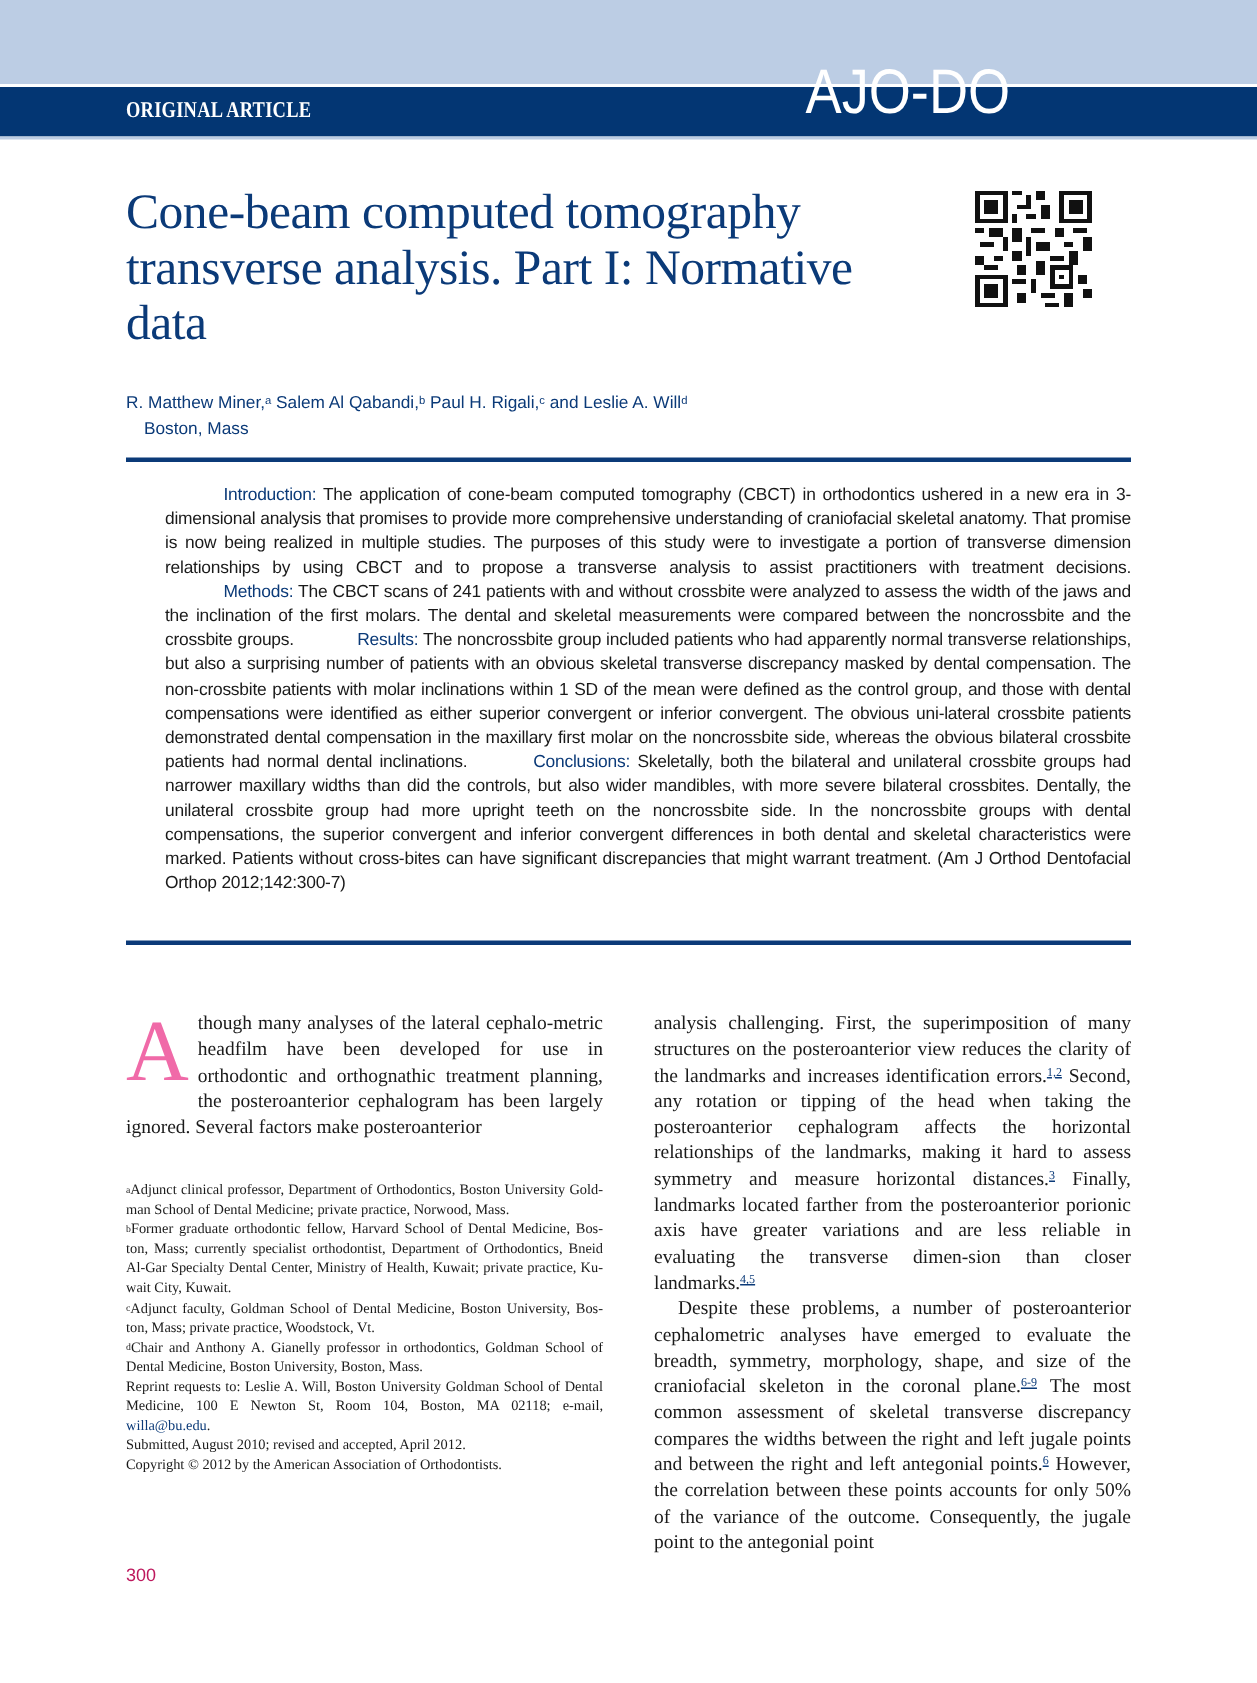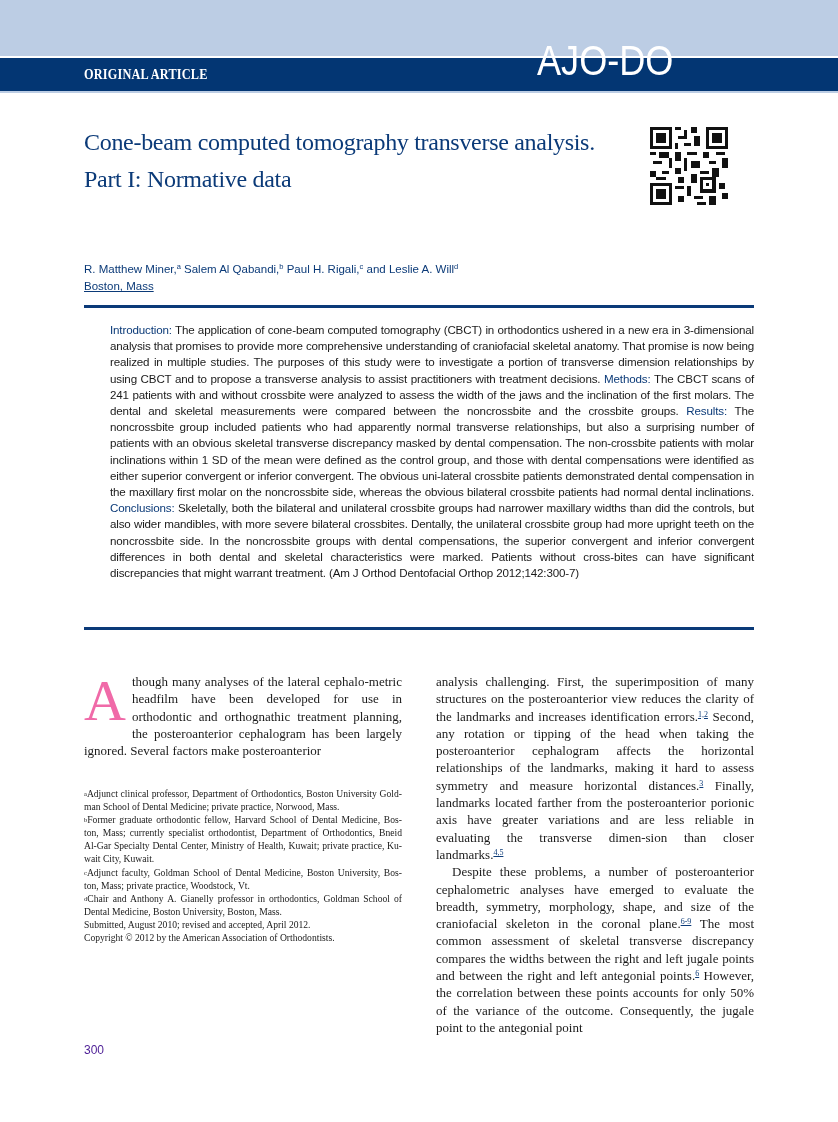--- a/index.html
+++ b/index.html
@@ -5,47 +5,47 @@
   html, body { margin: 0; padding: 0; background: #ffffff; }
   body { width: 838px; height: 1122px; position: relative; overflow: hidden; font-family: "Liberation Serif", serif; color: #1a1a1a; }
 
   .top-band { position: absolute; left: 0; top: 0; width: 838px; height: 56px; background: #bccde4; }
   .white-gap { position: absolute; left: 0; top: 56px; width: 838px; height: 2px; background: #ffffff; }
   .nav-band { position: absolute; left: 0; top: 58px; width: 838px; height: 33px; background: #033673; }
   .nav-under { position: absolute; left: 0; top: 91px; width: 838px; height: 2px; background: #bccde4; }
   .section-label { position: absolute; left: 84px; top: 60px; height: 28px; line-height: 28px; color: #ffffff; font-family: "Liberation Serif", serif; font-size: 15px; font-weight: bold; transform: scaleX(0.82); transform-origin: left center; letter-spacing: 0.2px; }
   .journal-logo { position: absolute; left: 537px; top: 38px; color: #ffffff; font-family: "Liberation Sans", sans-serif; font-size: 42px; line-height: 46px; transform: scaleX(0.86); transform-origin: left center; letter-spacing: 0px; font-weight: normal; }
 
-  .title { position: absolute; left: 84px; top: 124px; width: 540px; margin: 0; color: #0b3a78; font-family: "Liberation Serif", serif; font-weight: normal; font-size: 24px; line-height: 37px; letter-spacing: -0.3px; }
+  .title { position: absolute; left: 84px; top: 124px; width: 540px; margin: 0; color: #0b3a78; font-family: "Liberation Serif", serif; font-weight: normal; font-size: 33px; line-height: 37px; letter-spacing: -0.3px; }
   .qr { position: absolute; left: 650px; top: 127px; width: 78px; height: 78px; }
 
   .authors { position: absolute; left: 84px; top: 261px; font-family: "Liberation Sans", sans-serif; font-size: 11.5px; color: #0b3a78; line-height: 16px; }
   .authors sup { font-size: 7.5px; vertical-align: top; position: relative; top: -2px; }
-  .location { position: absolute; left: 84px; top: 278px; font-family: "Liberation Sans", sans-serif; font-size: 11.5px; color: #0b3a78; line-height: 16px; text-decoration: underline; }
+  .location { position: absolute; left: 96px; top: 278px; font-family: "Liberation Sans", sans-serif; font-size: 11.5px; color: #0b3a78; line-height: 16px; }
 
   .rule { position: absolute; left: 84px; width: 670px; height: 3px; background: #0b3a78; }
   .rule.r1 { top: 305px; }
   .rule.r2 { top: 627px; }
 
   .abstract { position: absolute; left: 110px; top: 322px; width: 644px; font-family: "Liberation Sans", sans-serif; font-size: 11.6px; line-height: 16.2px; text-align: justify; color: #1a1a1a; margin: 0; letter-spacing: -0.15px; }
-  .abstract .head { color: #0b3a78; }
+  .abstract .head { color: #0b3a78; margin-left: 39px; }
 
   .col { position: absolute; font-family: "Liberation Serif", serif; font-size: 13px; line-height: 17.3px; text-align: justify; color: #1a1a1a; margin: 0; }
   .col-left { left: 84px; top: 673px; width: 318px; }
   .col-right { left: 436px; top: 673px; width: 318px; }
   .dropcap { float: left; font-family: "Liberation Serif", serif; color: #f06aa8; font-size: 58px; line-height: 48px; height: 50px; margin: 2px 6px 0 0; padding-top: 2px; }
   .col sup { font-size: 8px; color: #0b3a78; vertical-align: top; position: relative; top: -2px; text-decoration: underline; }
   .indent { text-indent: 16px; display: block; }
 
   .footnotes { position: absolute; left: 84px; top: 787px; width: 318px; font-family: "Liberation Serif", serif; font-size: 9.6px; line-height: 13.1px; color: #1a1a1a; text-align: justify; }
   .footnotes p { margin: 0; }
   .footnotes sup { font-size: 6.5px; vertical-align: top; }
   .footnotes .email { color: #0b3a78; }
 
-  .page-number { position: absolute; left: 84px; top: 1043px; font-family: "Liberation Sans", sans-serif; font-size: 12px; color: #4c1d95; }
+  .page-number { position: absolute; left: 84px; top: 1043px; font-family: "Liberation Sans", sans-serif; font-size: 12px; color: #be185d; }
 </style>
 </head>
 <body>
 
 <div class="top-band"></div>
 <div class="white-gap"></div>
 <div class="nav-band"></div>
 <div class="nav-under"></div>
 <div class="section-label">ORIGINAL ARTICLE</div>
 <div class="journal-logo">AJO-DO</div>
@@ -136,17 +136,18 @@
 <p class="col col-right">
   <span>analysis challenging. First, the superimposition of many structures on the posteroanterior view reduces the clarity of the landmarks and increases identification errors.</span><sup>1,2</sup><span> Second, any rotation or tipping of the head when taking the posteroanterior cephalogram affects the horizontal relationships of the landmarks, making it hard to assess symmetry and measure horizontal distances.</span><sup>3</sup><span> Finally, landmarks located farther from the posteroanterior porionic axis have greater variations and are less reliable in evaluating the transverse dimen-sion than closer landmarks.</span><sup>4,5</sup>
   <span class="indent"><span>Despite these problems, a number of posteroanterior cephalometric analyses have emerged to evaluate the breadth, symmetry, morphology, shape, and size of the craniofacial skeleton in the coronal plane.</span><sup>6-9</sup><span> The most common assessment of skeletal transverse discrepancy compares the widths between the right and left jugale points and between the right and left antegonial points.</span><sup>6</sup><span> However, the correlation between these points accounts for only 50% of the variance of the outcome. Consequently, the jugale point to the antegonial point</span></span>
 </p>
 
 <div class="footnotes">
   <p><sup>a</sup><span>Adjunct clinical professor, Department of Orthodontics, Boston University Gold-man School of Dental Medicine; private practice, Norwood, Mass.</span></p>
   <p><sup>b</sup><span>Former graduate orthodontic fellow, Harvard School of Dental Medicine, Bos-ton, Mass; currently specialist orthodontist, Department of Orthodontics, Bneid Al-Gar Specialty Dental Center, Ministry of Health, Kuwait; private practice, Ku-wait City, Kuwait.</span></p>
   <p><sup>c</sup><span>Adjunct faculty, Goldman School of Dental Medicine, Boston University, Bos-ton, Mass; private practice, Woodstock, Vt.</span></p>
   <p><sup>d</sup><span>Chair and Anthony A. Gianelly professor in orthodontics, Goldman School of Dental Medicine, Boston University, Boston, Mass.</span></p>
+  <p><span>Reprint requests to: Leslie A. Will, Boston University Goldman School of Dental Medicine, 100 E Newton St, Room 104, Boston, MA 02118; e-mail, </span><span class="email">willa@bu.edu</span><span>.</span></p>
   <p>Submitted, August 2010; revised and accepted, April 2012.</p>
   <p>Copyright © 2012 by the American Association of Orthodontists.</p>
 </div>
 
 <div class="page-number">300</div>
 
 </body></html>

